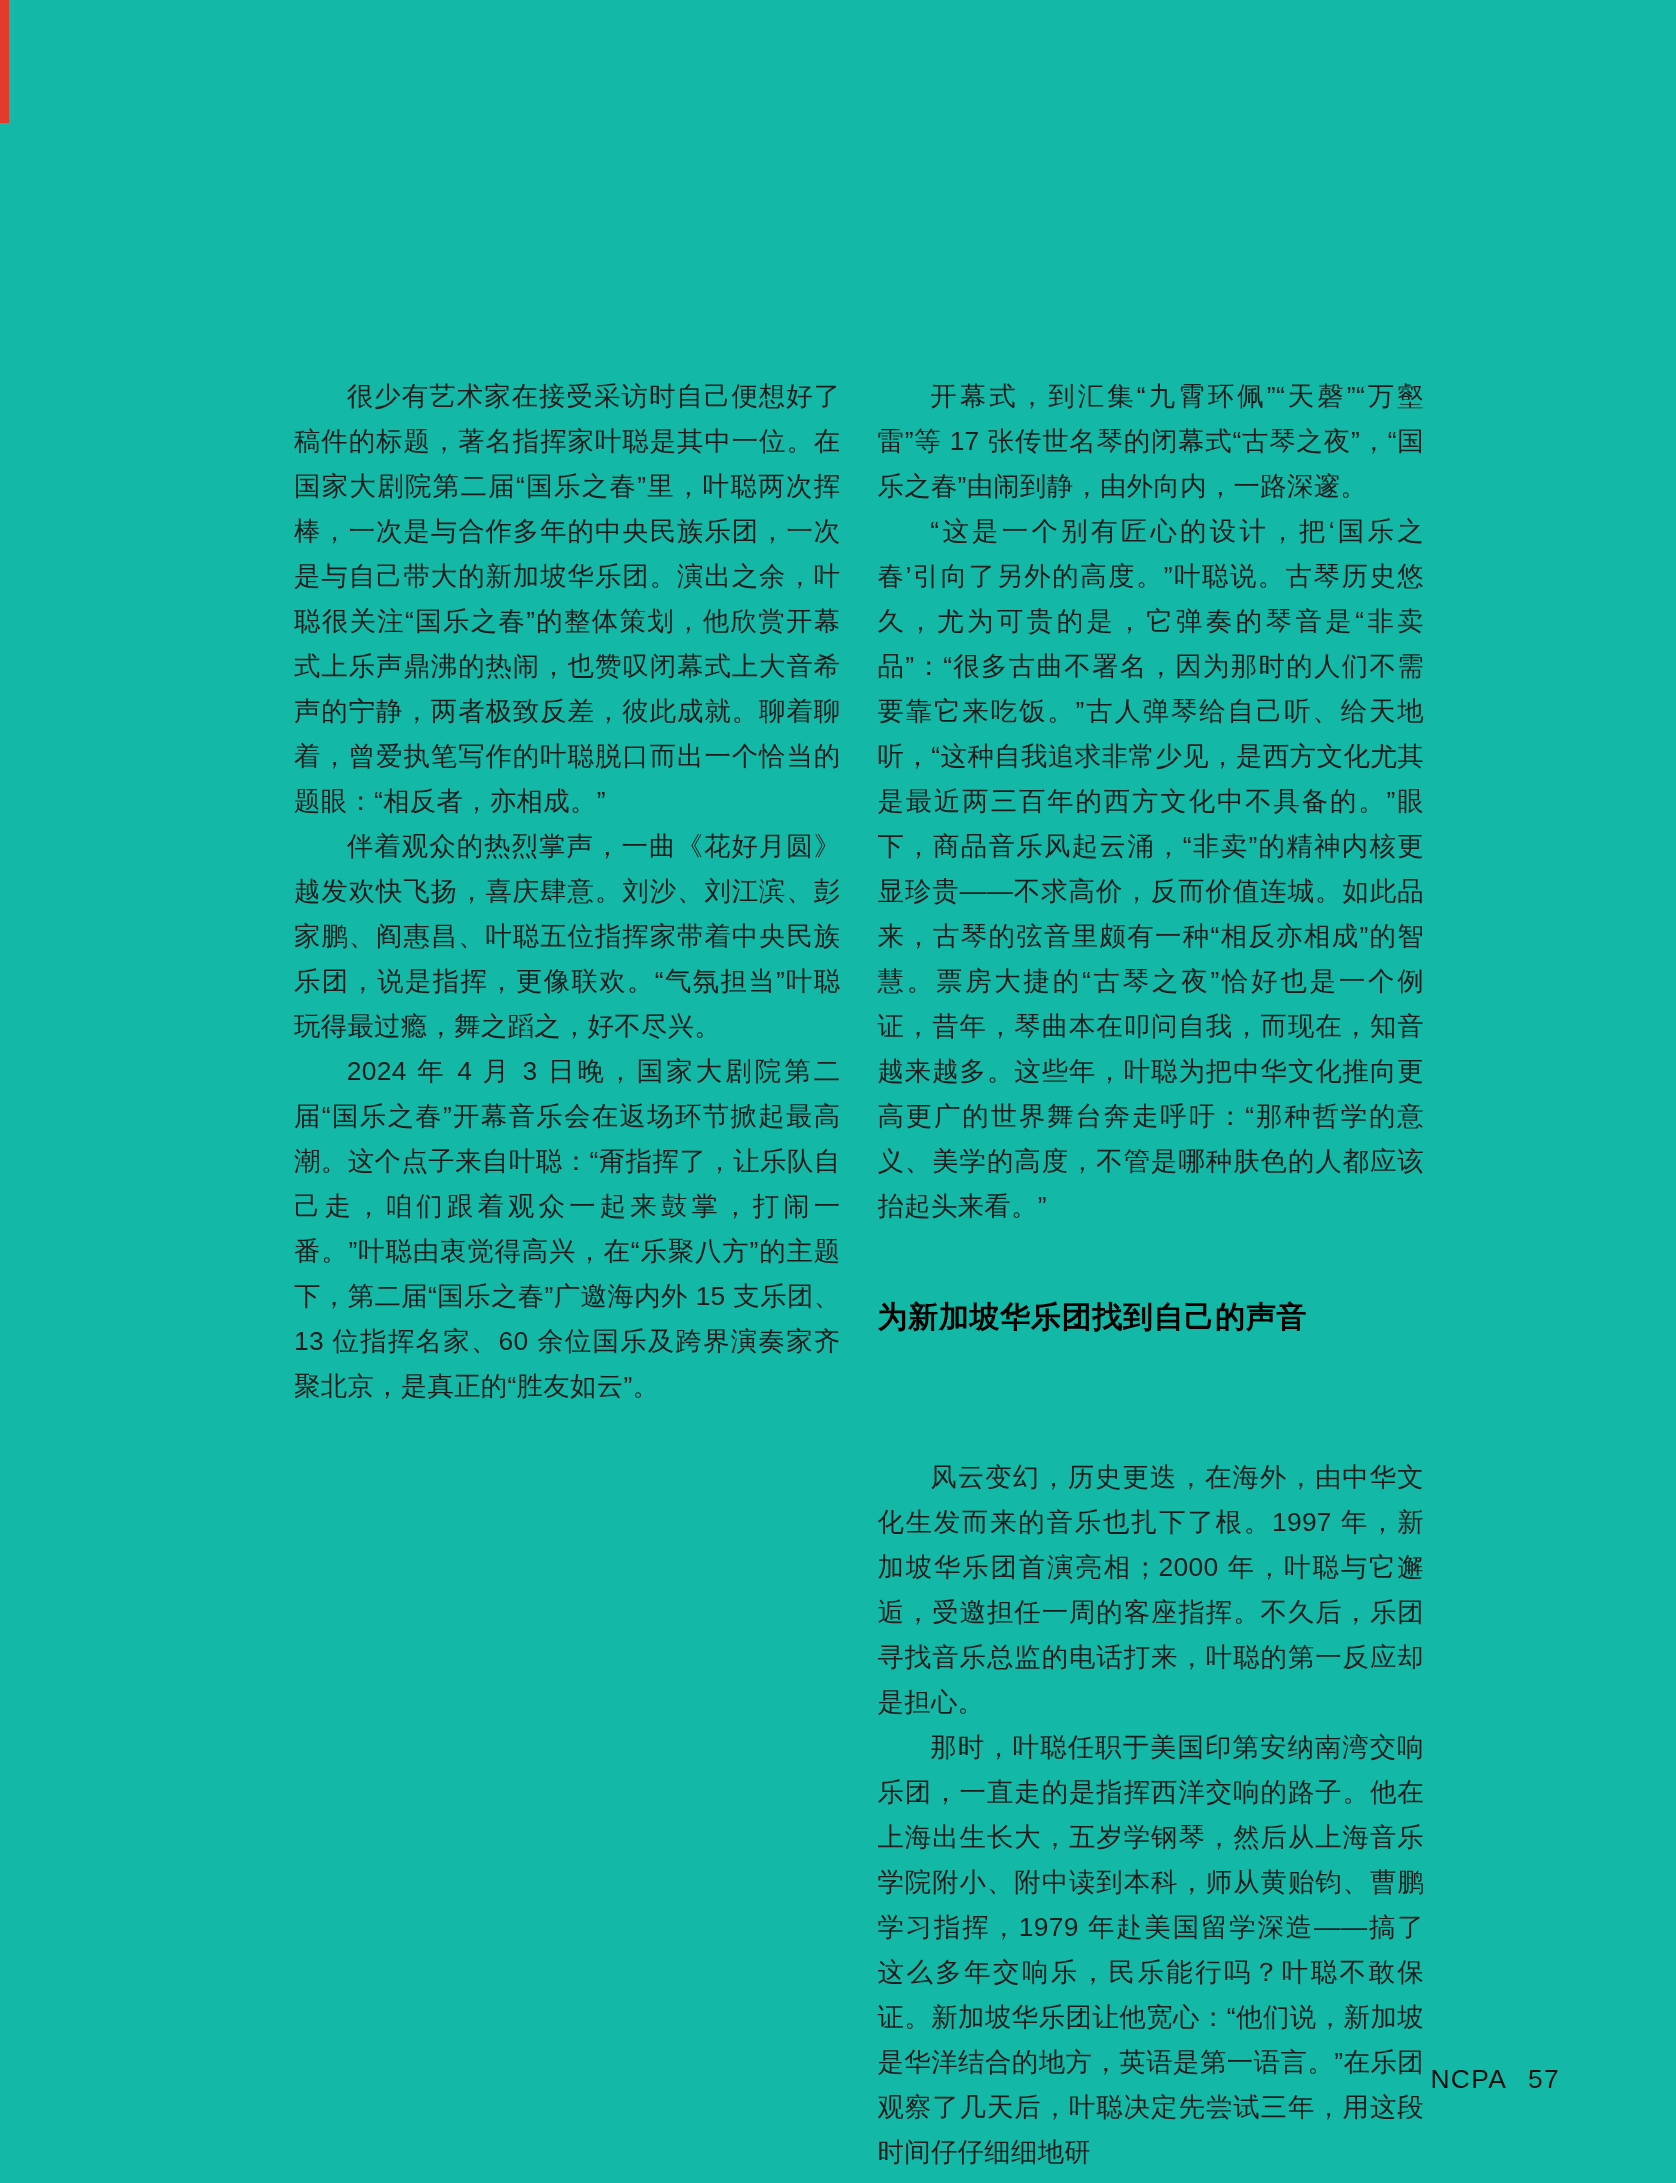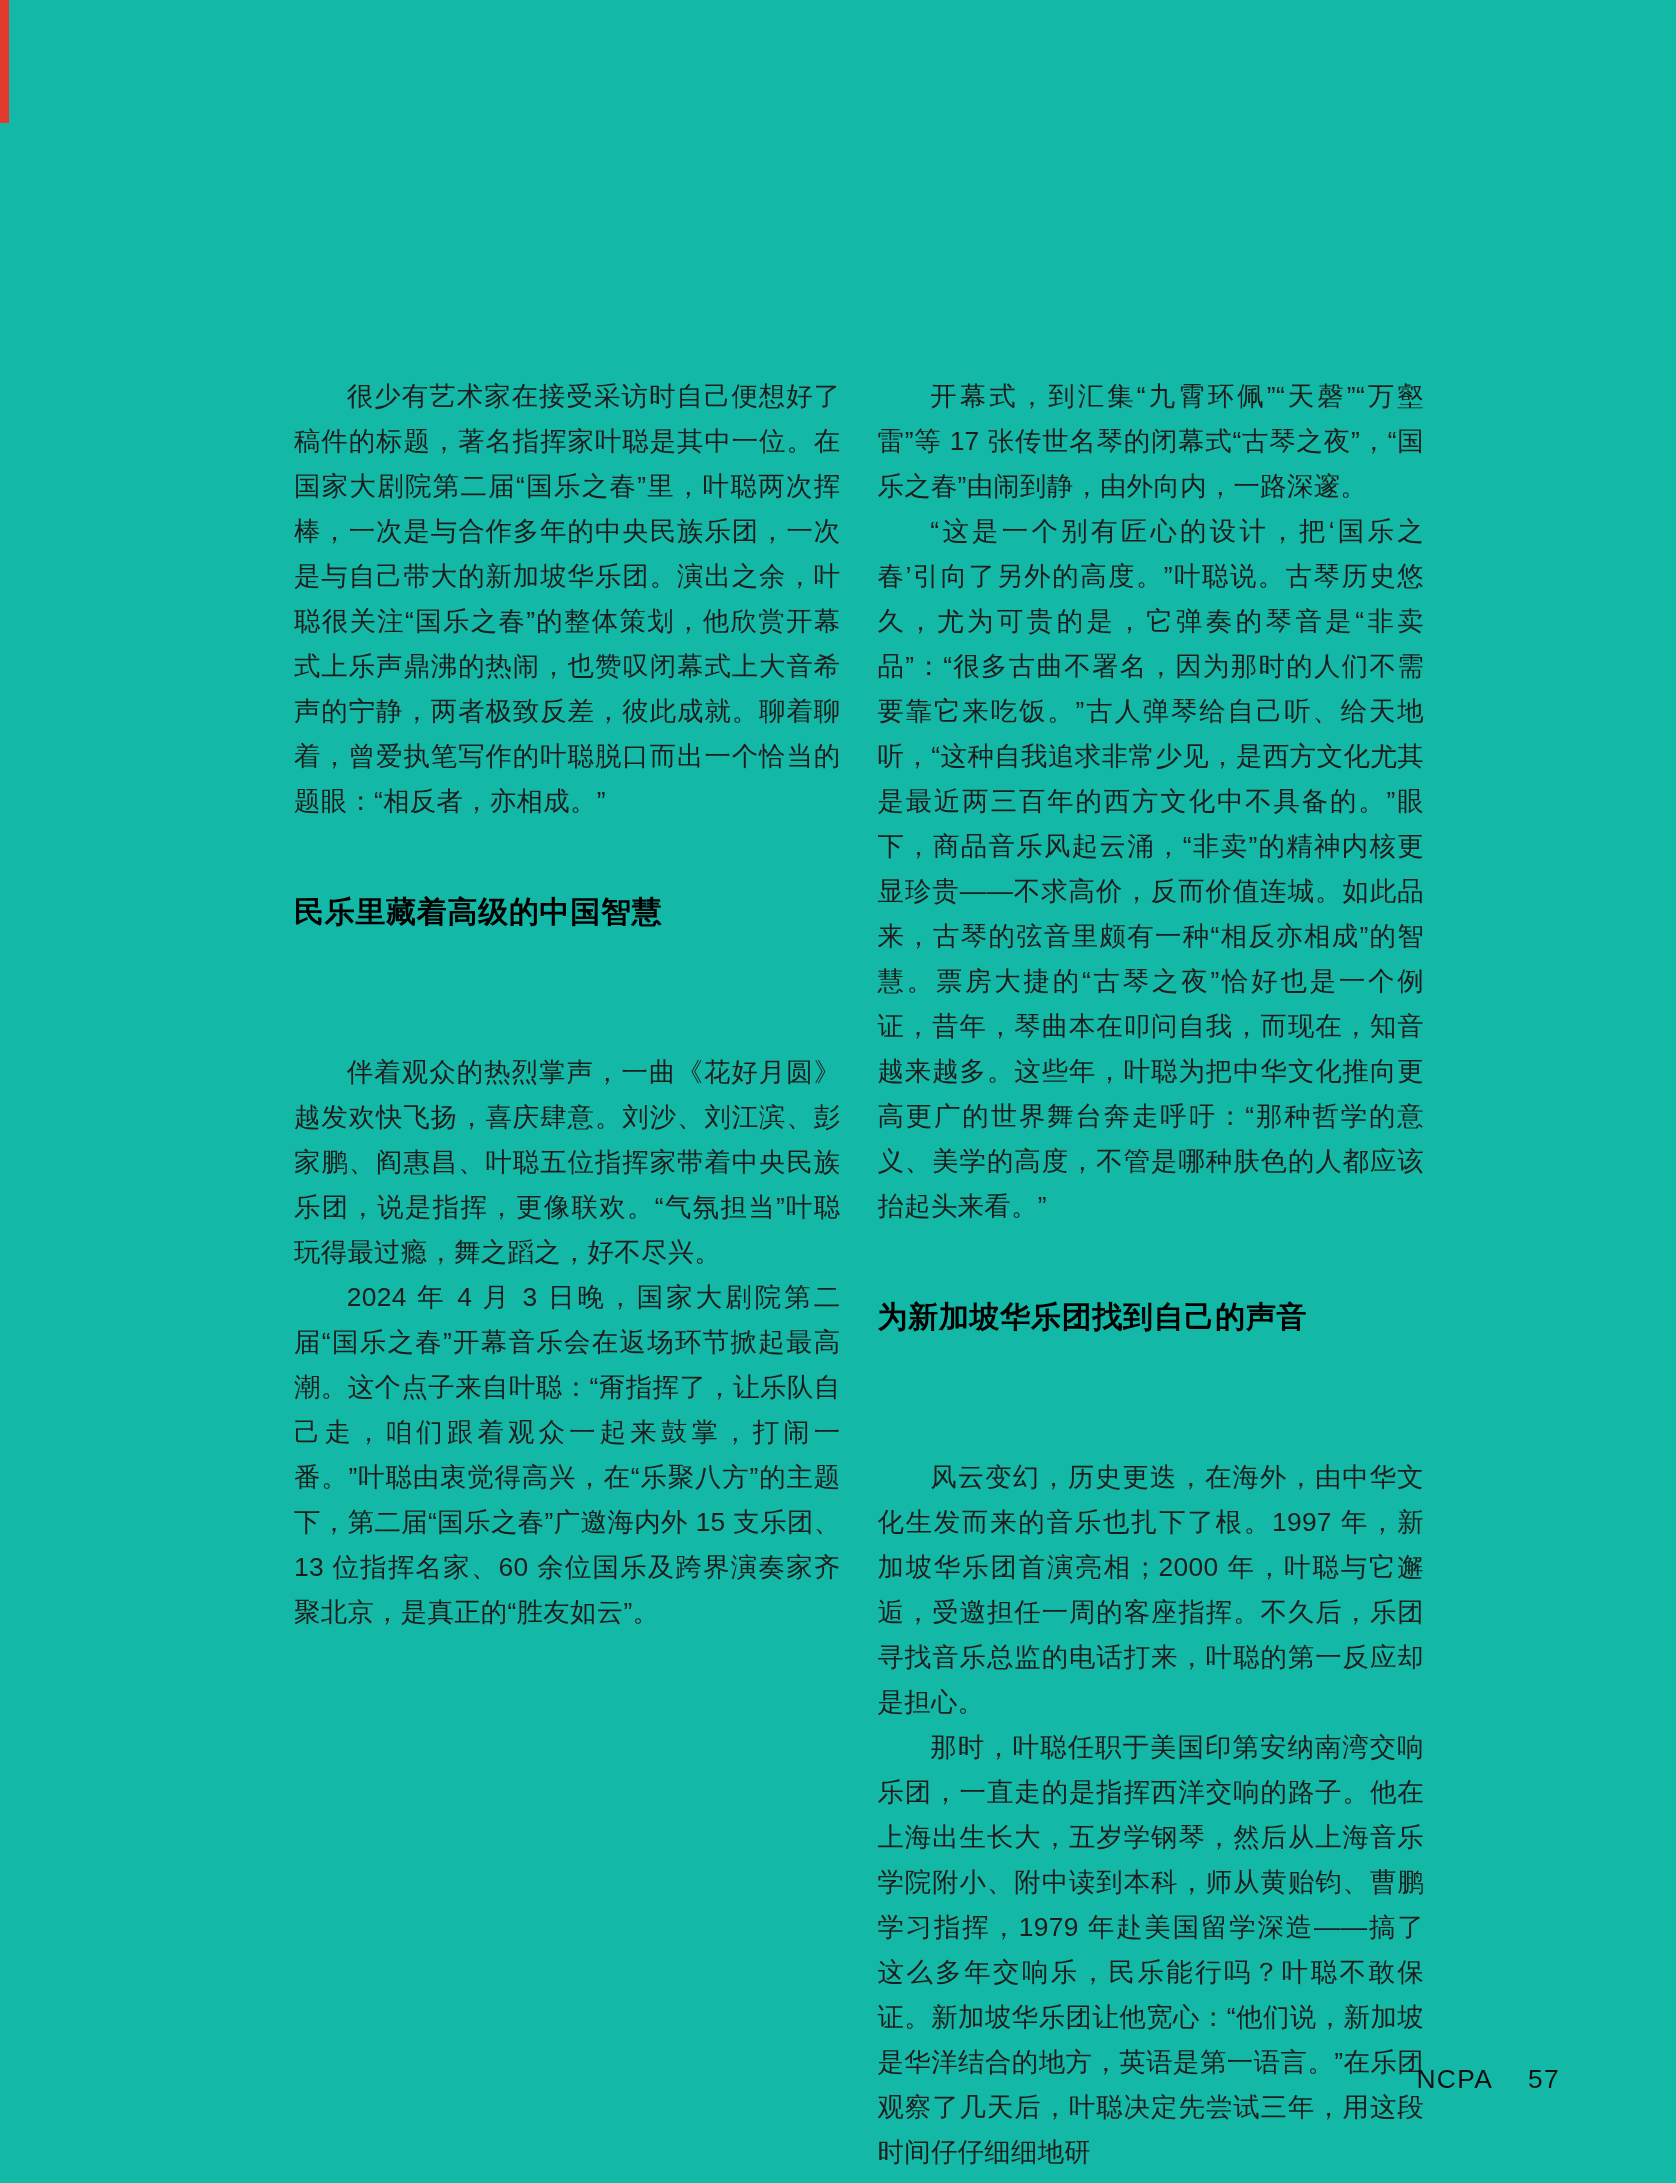--- a/index.html
+++ b/index.html
@@ -55,36 +55,35 @@
   .footer {
     position: absolute;
     top: 2064px;
     right: 116px;
     font-size: 26.4px;
     color: #111111;
     letter-spacing: 1.3px;
     white-space: nowrap;
   }
   .footer .page-num {
-    margin-left: 35px;
+    margin-left: 21px;
   }
 </style>
 </head>
 <body>
 
 <div class="page">
 
   <div class="edge-marker"></div>
 
   <div class="columns">
 
     <div class="column">
       <p class="body">很少有艺术家在接受采访时自己便想好了稿件的标题，著名指挥家叶聪是其中一位。在国家大剧院第二届“国乐之春”里，叶聪两次挥棒，一次是与合作多年的中央民族乐团，一次是与自己带大的新加坡华乐团。演出之余，叶聪很关注“国乐之春”的整体策划，他欣赏开幕式上乐声鼎沸的热闹，也赞叹闭幕式上大音希声的宁静，两者极致反差，彼此成就。聊着聊着，曾爱执笔写作的叶聪脱口而出一个恰当的题眼：“相反者，亦相成。”</p>
 
-      <h2 class="section-heading">民乐里藏着高级的中国智慧</h2>
 
       <p class="body">伴着观众的热烈掌声，一曲《花好月圆》越发欢快飞扬，喜庆肆意。刘沙、刘江滨、彭家鹏、阎惠昌、叶聪五位指挥家带着中央民族乐团，说是指挥，更像联欢。“气氛担当”叶聪玩得最过瘾，舞之蹈之，好不尽兴。</p>
       <p class="body">2024 年 4 月 3 日晚，国家大剧院第二届“国乐之春”开幕音乐会在返场环节掀起最高潮。这个点子来自叶聪：“甭指挥了，让乐队自己走，咱们跟着观众一起来鼓掌，打闹一番。”叶聪由衷觉得高兴，在“乐聚八方”的主题下，第二届“国乐之春”广邀海内外 15 支乐团、13 位指挥名家、60 余位国乐及跨界演奏家齐聚北京，是真正的“胜友如云”。</p>
     </div>
 
     <div class="column">
       <p class="body">开幕式，到汇集“九霄环佩”“天磬”“万壑雷”等 17 张传世名琴的闭幕式“古琴之夜”，“国乐之春”由闹到静，由外向内，一路深邃。</p>
       <p class="body">“这是一个别有匠心的设计，把‘国乐之春’引向了另外的高度。”叶聪说。古琴历史悠久，尤为可贵的是，它弹奏的琴音是“非卖品”：“很多古曲不署名，因为那时的人们不需要靠它来吃饭。”古人弹琴给自己听、给天地听，“这种自我追求非常少见，是西方文化尤其是最近两三百年的西方文化中不具备的。”眼下，商品音乐风起云涌，“非卖”的精神内核更显珍贵——不求高价，反而价值连城。如此品来，古琴的弦音里颇有一种“相反亦相成”的智慧。票房大捷的“古琴之夜”恰好也是一个例证，昔年，琴曲本在叩问自我，而现在，知音越来越多。这些年，叶聪为把中华文化推向更高更广的世界舞台奔走呼吁：“那种哲学的意义、美学的高度，不管是哪种肤色的人都应该抬起头来看。”</p>
 
       <h2 class="section-heading">为新加坡华乐团找到自己的声音</h2>

